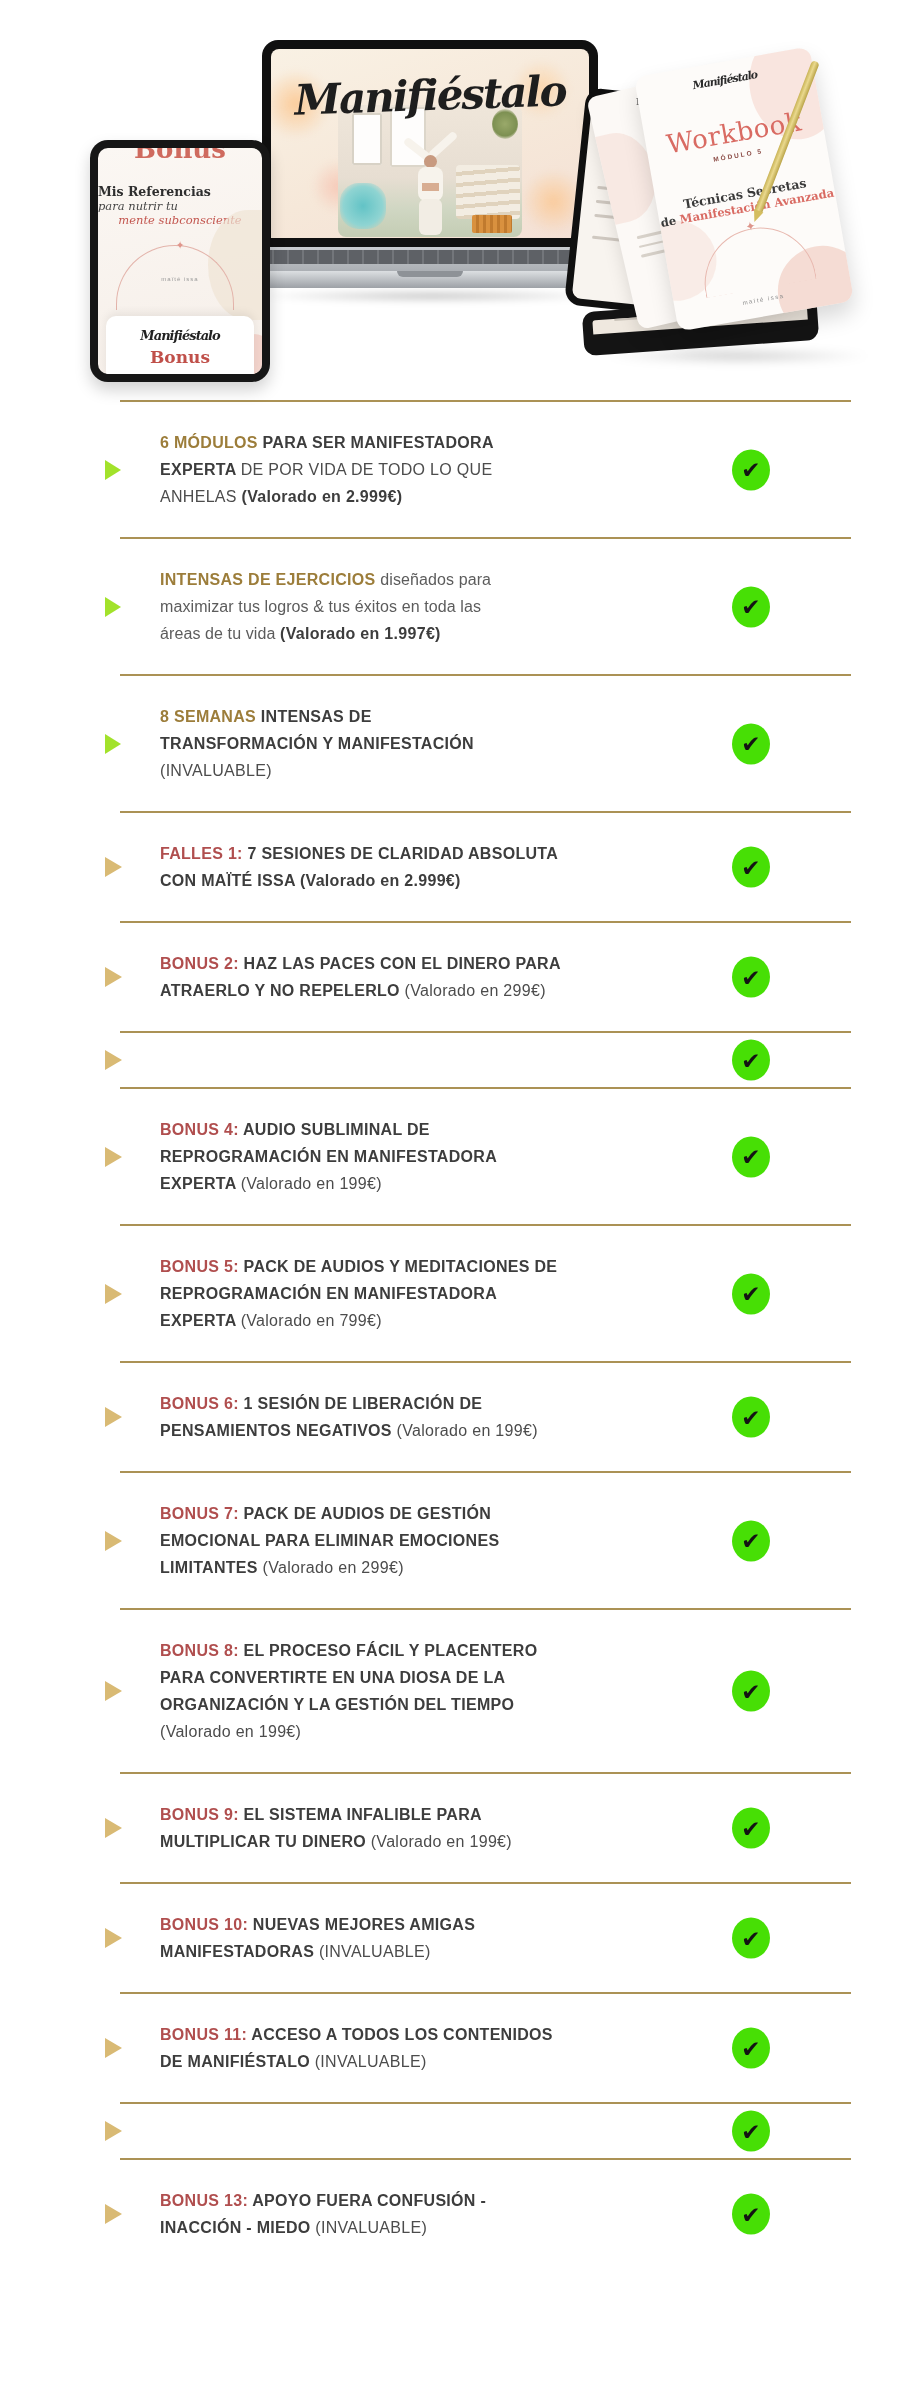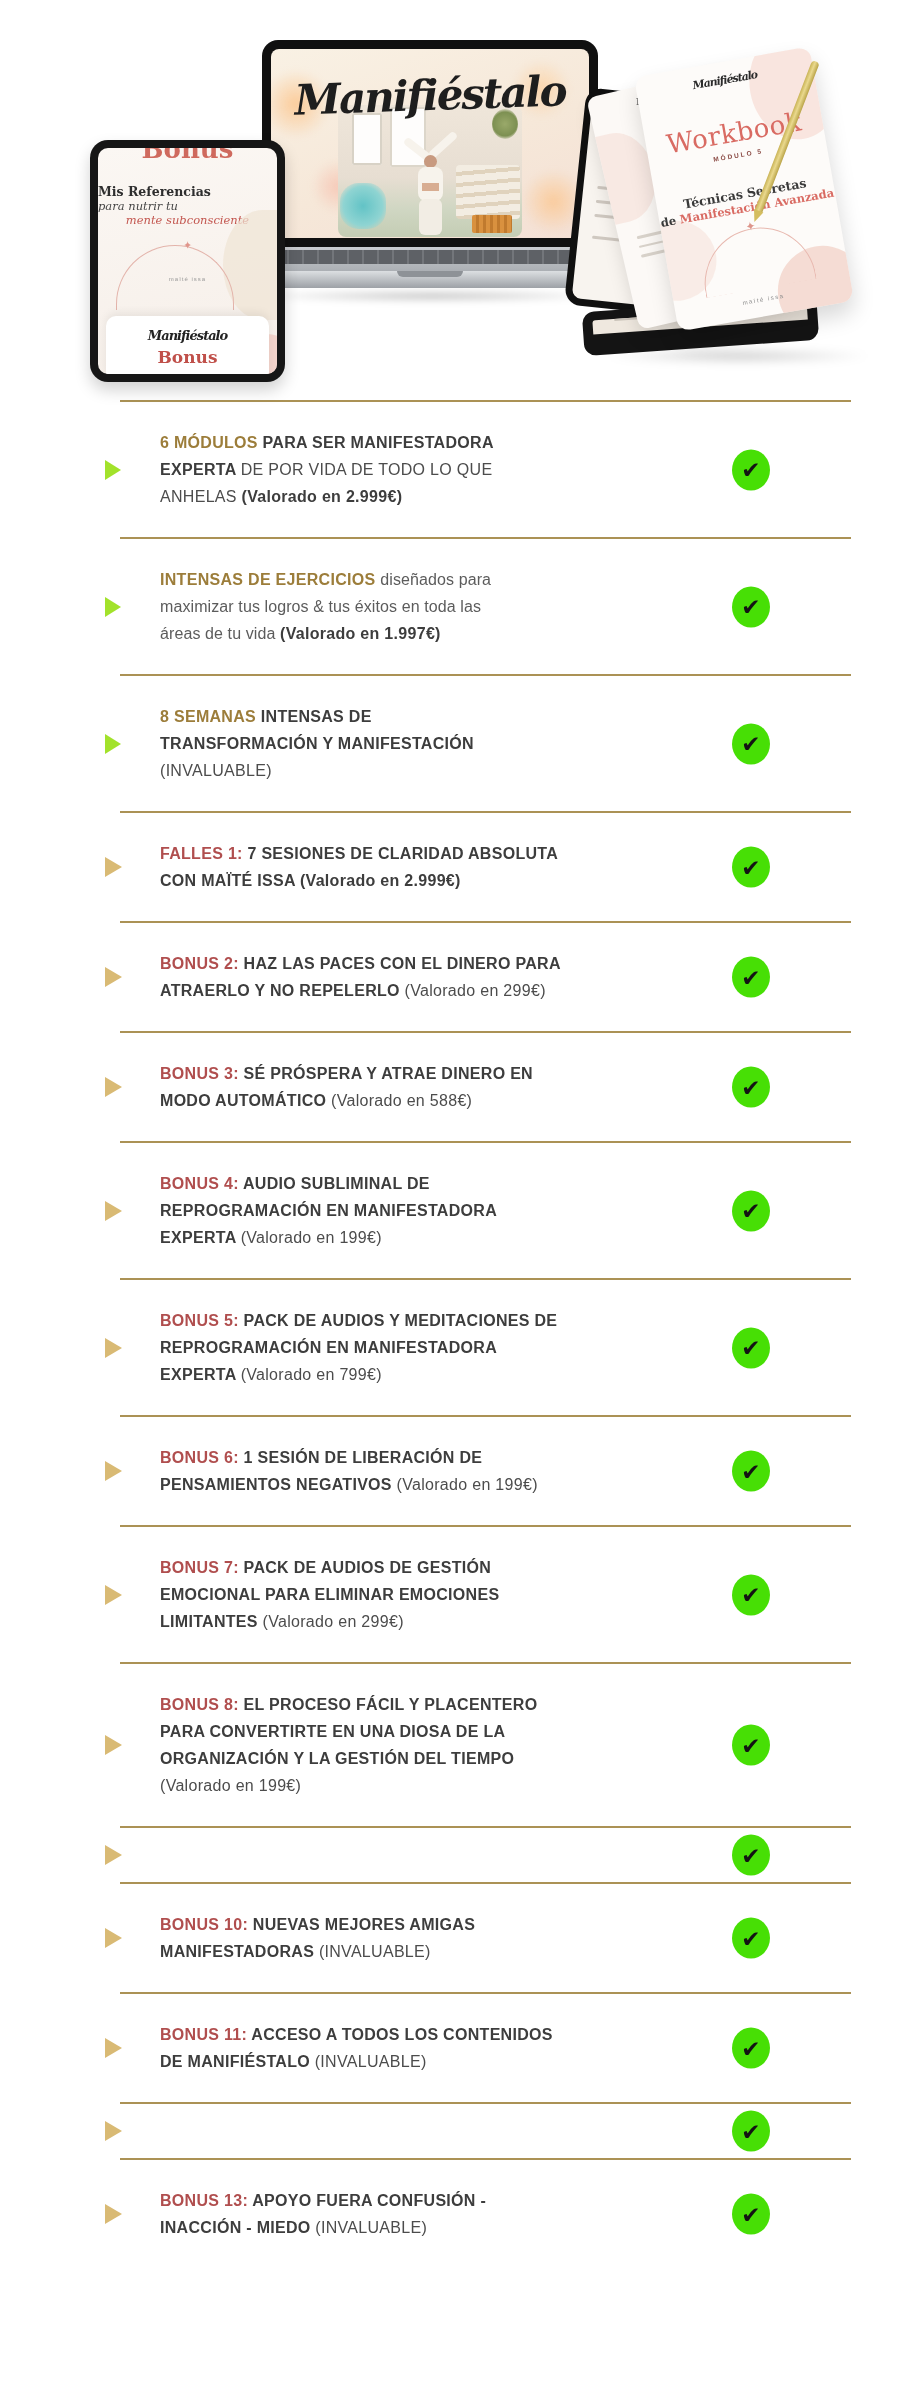--- a/index.html
+++ b/index.html
@@ -50,21 +50,21 @@
   .laptop-keys{position:absolute;left:28px;right:28px;top:3px;height:14px;border-radius:2px;
     background:repeating-linear-gradient(90deg,#5e6166 0 13px,#73767b 13px 15px);}
   .laptop-base{position:absolute;left:222px;top:271px;width:416px;height:17px;z-index:1;
     background:linear-gradient(#dcdfe2,#9da1a6);border-radius:4px 4px 14px 14px;}
   .base-notch{position:absolute;left:50%;top:0;transform:translateX(-50%);width:66px;height:6px;
     background:#8e9297;border-radius:0 0 8px 8px;}
   .laptop-shadow{position:absolute;left:252px;top:289px;width:360px;height:14px;z-index:0;
     background:radial-gradient(ellipse,rgba(0,0,0,.22),transparent 70%);filter:blur(3px);}
 
   
-  .tablet-left{position:absolute;left:90px;top:140px;width:195px;height:242px;z-index:4;
+  .tablet-left{position:absolute;left:90px;top:140px;width:180px;height:242px;z-index:4;
     background:#161616;border-radius:18px;padding:8px;box-sizing:border-box;
     box-shadow:0 8px 16px rgba(0,0,0,.18);}
   .tl-screen{position:relative;width:100%;height:100%;border-radius:10px;overflow:hidden;
     background:linear-gradient(170deg,#fbf7f3,#f6efe9);}
   .tl-blob{position:absolute;right:-26px;bottom:54px;width:80px;height:110px;
     background:#efe4d4;border-radius:50% 0 0 50%;opacity:.7;}
   .tl-bonus-cut{position:absolute;top:-14px;left:0;right:0;text-align:center;
     font-family:"DejaVu Serif",serif;font-weight:700;font-size:26px;color:#cf6a5e;}
   .tl-l1{margin-top:36px;font-family:"DejaVu Serif",serif;font-weight:700;
     font-size:12.5px;color:#2e2e2e;}
@@ -294,22 +294,20 @@
 
     <div class="row">
       <span class="arrow arrow-gold"></span>
       <div class="row-text"><span class="seg-red">BONUS 2: </span><span class="seg-bold">HAZ LAS PACES CON EL DINERO PARA
 ATRAERLO Y NO REPELERLO </span><span class="seg-semi">(Valorado en 299€)</span></div>
       <span class="check">✔</span>
     </div>
 
     <div class="row">
       <span class="arrow arrow-gold"></span>
-      <div class="row-text"><span class="seg-red">BONUS 3: </span><span class="seg-bold">SÉ PRÓSPERA Y ATRAE DINERO EN
-MODO AUTOMÁTICO </span><span class="seg-semi">(Valorado en 588€)</span></div>
       <span class="check">✔</span>
     </div>
 
     <div class="row">
       <span class="arrow arrow-gold"></span>
       <div class="row-text"><span class="seg-red">BONUS 4: </span><span class="seg-bold">AUDIO SUBLIMINAL DE
 REPROGRAMACIÓN EN MANIFESTADORA
 EXPERTA </span><span class="seg-semi">(Valorado en 199€)</span></div>
       <span class="check">✔</span>
     </div>
@@ -341,20 +339,22 @@
       <span class="arrow arrow-gold"></span>
       <div class="row-text"><span class="seg-red">BONUS 8: </span><span class="seg-bold">EL PROCESO FÁCIL Y PLACENTERO
 PARA CONVERTIRTE EN UNA DIOSA DE LA
 ORGANIZACIÓN Y LA GESTIÓN DEL TIEMPO
 </span><span class="seg-semi">(Valorado en 199€)</span></div>
       <span class="check">✔</span>
     </div>
 
     <div class="row">
       <span class="arrow arrow-gold"></span>
+      <div class="row-text"><span class="seg-red">BONUS 9: </span><span class="seg-bold">EL SISTEMA INFALIBLE PARA
+MULTIPLICAR TU DINERO </span><span class="seg-semi">(Valorado en 199€)</span></div>
       <span class="check">✔</span>
     </div>
 
     <div class="row">
       <span class="arrow arrow-gold"></span>
       <div class="row-text"><span class="seg-red">BONUS 10: </span><span class="seg-bold">NUEVAS MEJORES AMIGAS
 MANIFESTADORAS </span><span class="seg-semi">(INVALUABLE)</span></div>
       <span class="check">✔</span>
     </div>
 

